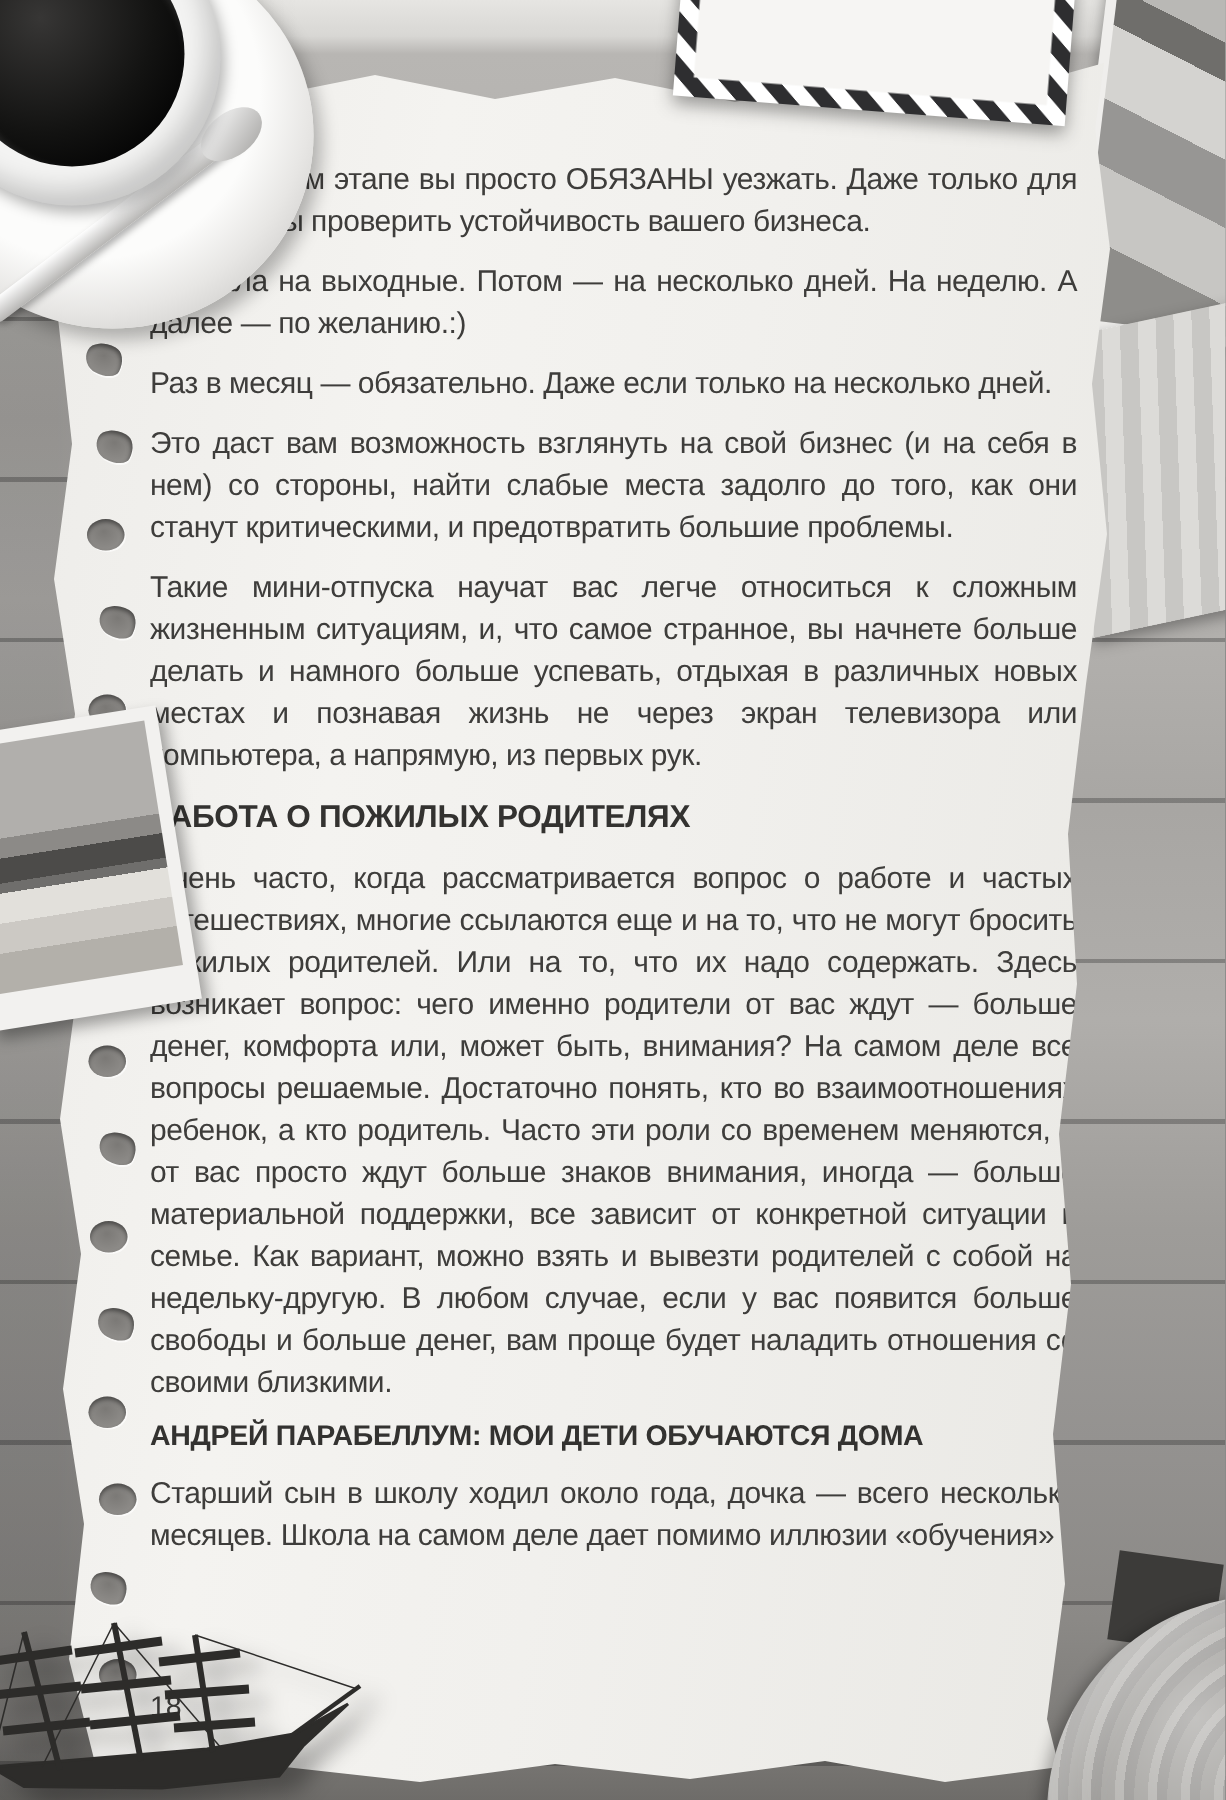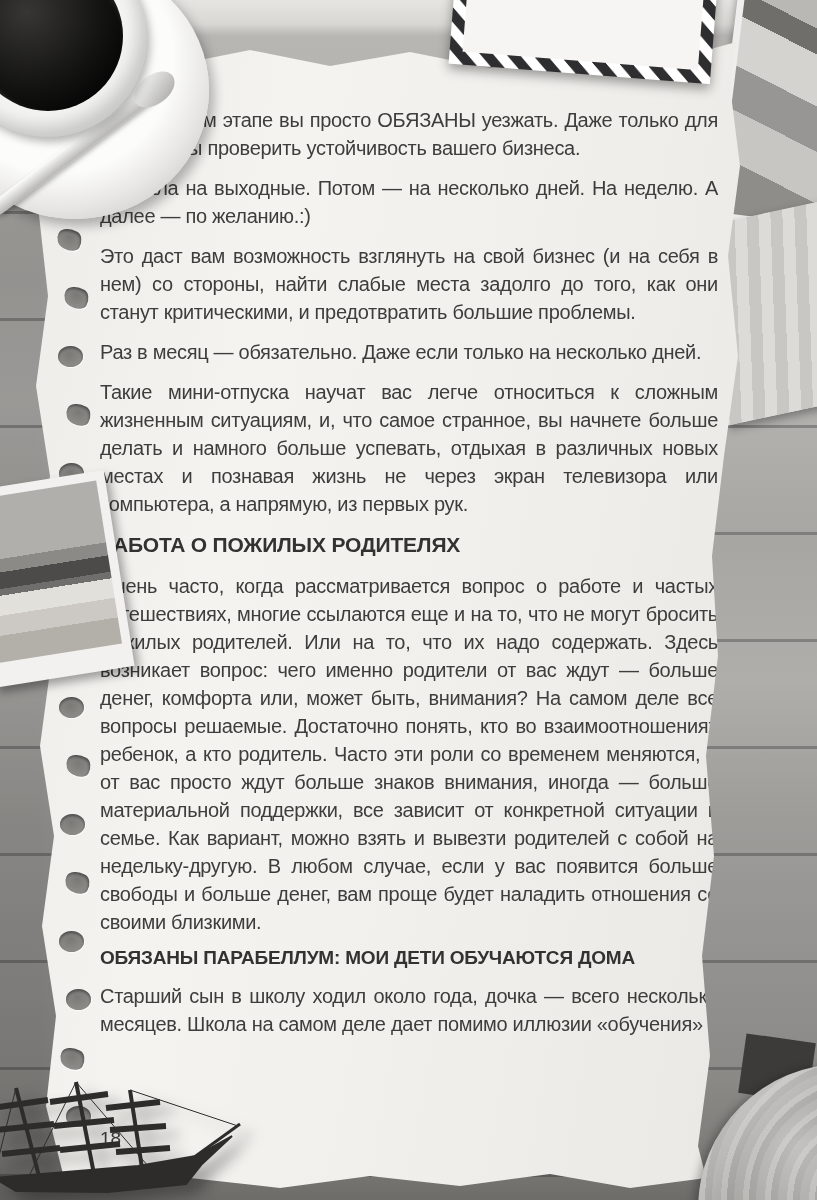--- a/index.html
+++ b/index.html
@@ -125,26 +125,26 @@
       <i class="hole torn" style="left:35px;top:846px"></i>
       <i class="hole" style="left:29px;top:905px"></i>
       <i class="hole" style="left:36px;top:963px"></i>
       <i class="hole torn" style="left:30px;top:1022px"></i>
       <i class="hole" style="left:36px;top:1080px"></i>
     </div>
 
     <div class="content">
       <p>И на каждом этапе вы просто ОБЯЗАНЫ уезжать. Даже только для того, чтобы проверить устойчивость вашего бизнеса.</p>
       <p>Сначала на выходные. Потом — на несколько дней. На неделю. А далее — по желанию.:)</p>
+      <p>Раз в месяц — обязательно. Даже если только на несколько дней.</p>
       <p>Это даст вам возможность взглянуть на свой бизнес (и на себя в нем) со стороны, найти слабые места задолго до того, как они станут критическими, и предотвратить большие проблемы.</p>
-      <p>Раз в месяц — обязательно. Даже если только на несколько дней.</p>
       <p>Такие мини-отпуска научат вас легче относиться к сложным жизненным ситуациям, и, что самое странное, вы начнете больше делать и намного больше успевать, отдыхая в различных новых местах и познавая жизнь не через экран телевизора или компьютера, а напрямую, из первых рук.</p>
       <h2>ЗАБОТА О ПОЖИЛЫХ РОДИТЕЛЯХ</h2>
       <p>Очень часто, когда рассматривается вопрос о работе и частых путешествиях, многие ссылаются еще и на то, что не могут бросить пожилых родителей. Или на то, что их надо содержать. Здесь возникает вопрос: чего именно родители от вас ждут — больше денег, комфорта или, может быть, внимания? На самом деле все вопросы решаемые. Достаточно понять, кто во взаимоотношениях ребенок, а кто родитель. Часто эти роли со временем меняются, и от вас просто ждут больше знаков внимания, иногда — больше материальной поддержки, все зависит от конкретной ситуации в семье. Как вариант, можно взять и вывезти родителей с собой на недельку-другую. В любом случае, если у вас появится больше свободы и больше денег, вам проще будет наладить отношения со своими близкими.</p>
-      <h3>ОБЯЗАНЫ ПАРАБЕЛЛУМ: МОИ ДЕТИ ОБУЧАЮТСЯ ДОМА</h3>
+      <h3>АНДРЕЙ ПАРАБЕЛЛУМ: МОИ ДЕТИ ОБУЧАЮТСЯ ДОМА</h3>
       <p>Старший сын в школу ходил около года, дочка — всего несколько месяцев. Школа на самом деле дает помимо иллюзии «обучения»</p>
     </div>
 
     <div class="pageno">18</div>
   </div>
 
   <div class="coffee">
     <div class="saucer"></div>
     <div class="spoon"></div>
     <div class="cup"></div>

